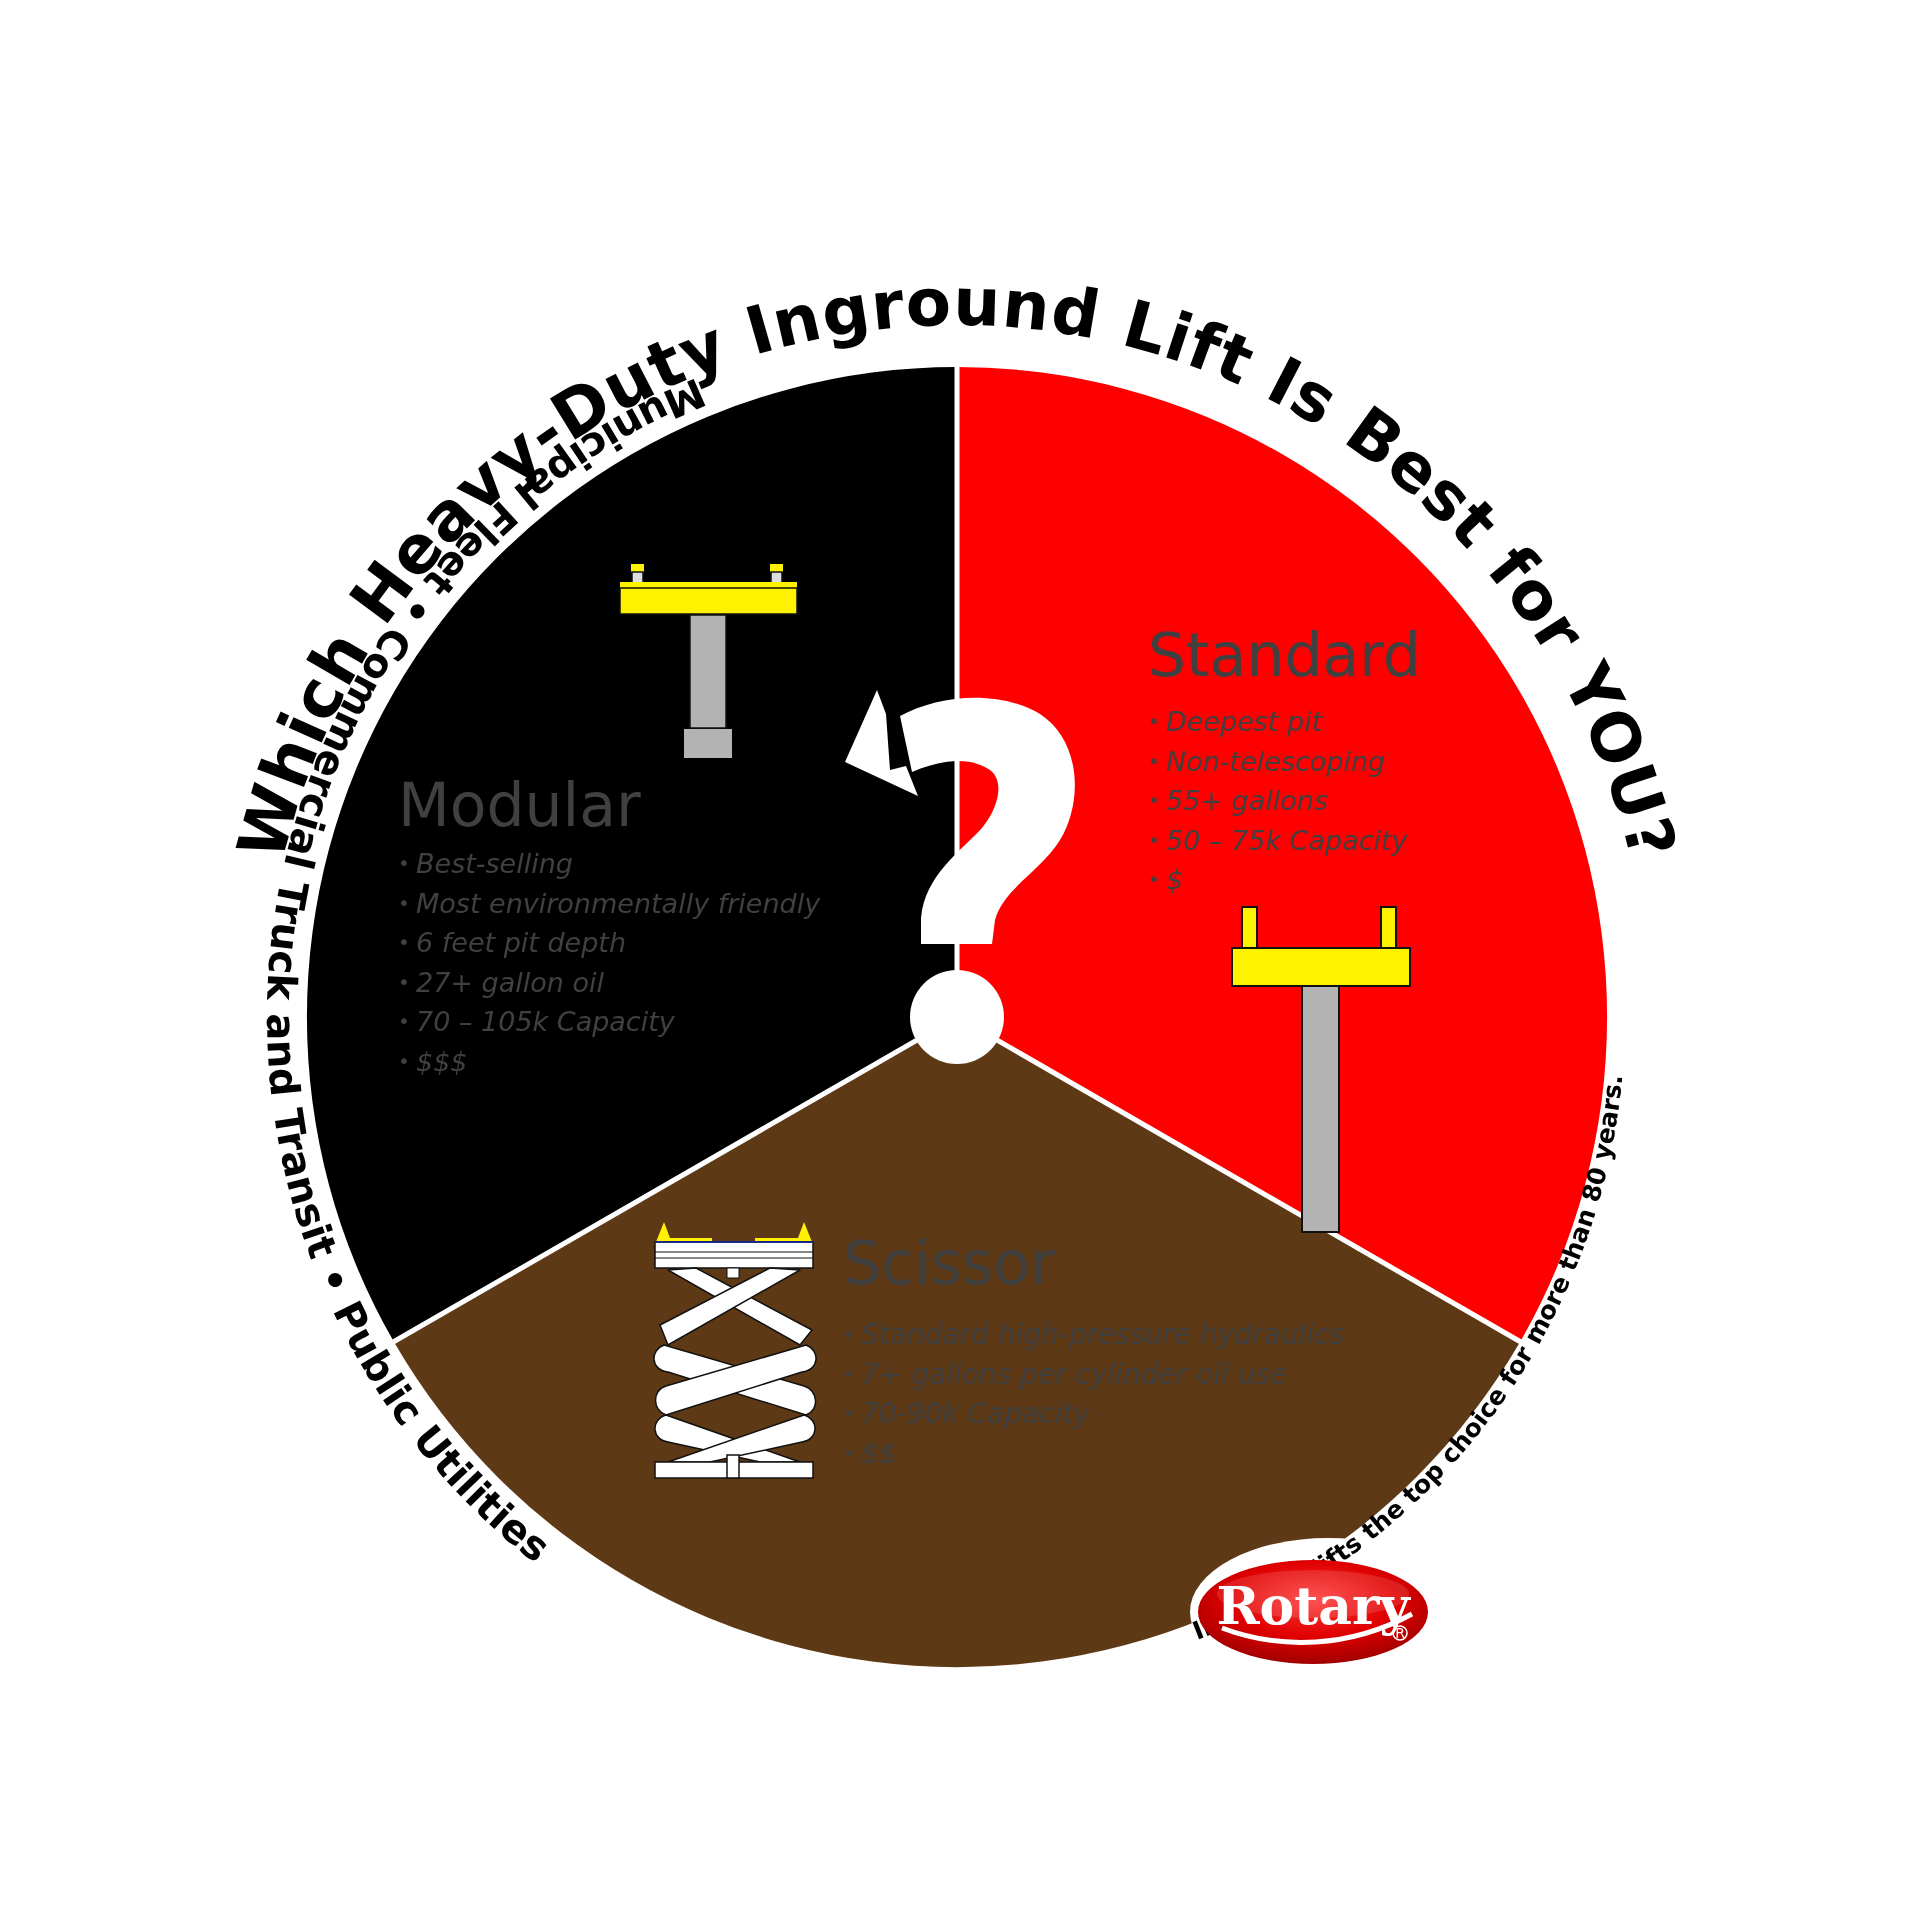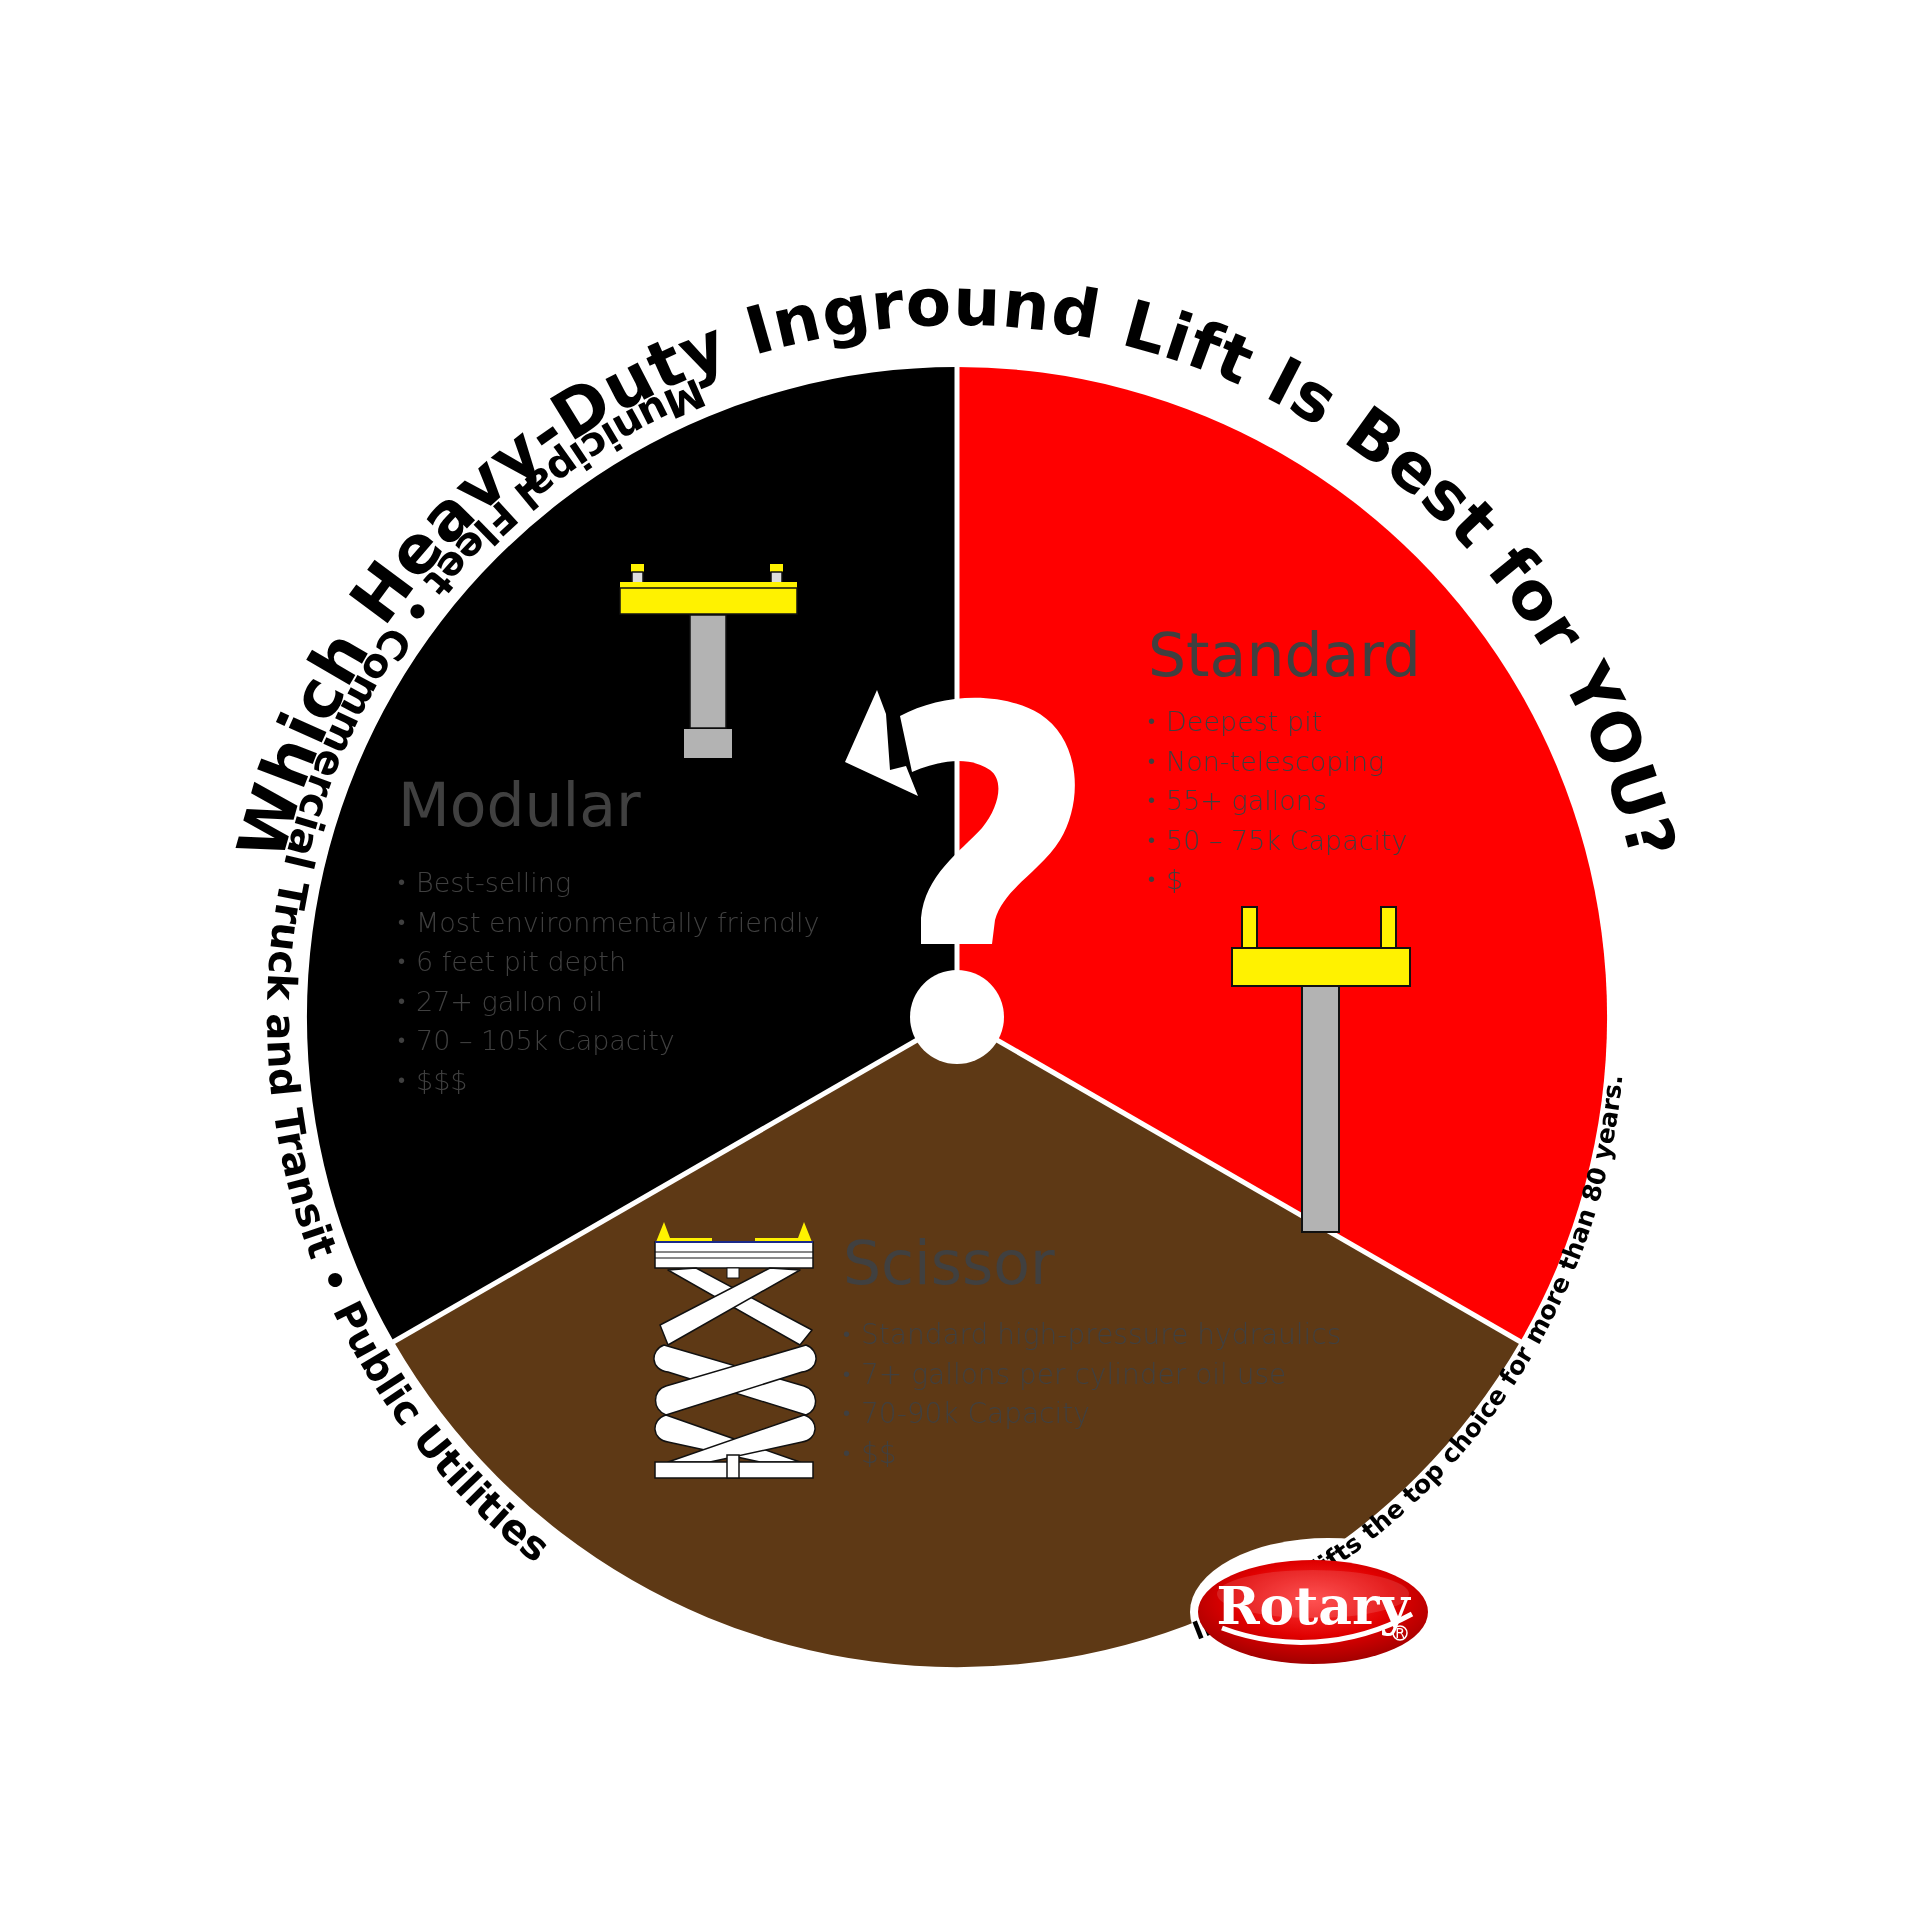--- a/index.html
+++ b/index.html
@@ -3,29 +3,29 @@
 <meta charset="utf-8">
 <style>
   html, body { margin: 0; padding: 0; background: #ffffff; }
   body { width: 1920px; height: 1920px; overflow: hidden; position: relative; }
   svg.stage { position: absolute; left: 0; top: 0; width: 1920px; height: 1920px; }
   .title-arc { font-family: "DejaVu Sans", sans-serif; font-weight: bold; font-size: 66px; fill: #000; letter-spacing: 1px; }
   .bottom-arc { font-family: "DejaVu Sans", sans-serif; font-weight: bold; font-size: 40px; fill: #000; }
   .tagline-arc { font-family: "DejaVu Sans", sans-serif; font-weight: bold; font-size: 25px; fill: #000; }
   .panel { position: absolute; color: #404040; font-family: "DejaVu Sans", sans-serif; }
   .panel .name { font-size: 60px; line-height: 70px; font-weight: normal; letter-spacing: 0px; white-space: nowrap; }
-  .panel ul { list-style: none; margin: 0; padding: 0; }
+  .panel ul { list-style: none; margin: 0; padding: 0; font-style: italic; }
   .panel li { font-size: 27px; line-height: 38.5px; white-space: nowrap; font-weight: 300; }
   .panel li .bullet { display: inline-block; width: 18px; font-size: 20px; vertical-align: 3px; }
   .panel.scissor li { font-size: 28px; }
   #modular-panel { left: 398px; top: 770px; }
   #standard-panel { left: 1148px; top: 620px; }
   #scissor-panel { left: 843px; top: 1228px; }
   #scissor-panel .name { margin-bottom: 17px; }
-  #modular-panel .name { margin-bottom: 23px; }
+  #modular-panel .name { margin-bottom: 4px; }
   #standard-panel .name { margin-bottom: 12px; }
   .logo-text { font-family: "DejaVu Serif", serif; font-weight: bold; font-size: 52px; fill: #ffffff; font-style: normal; }
   .reg { font-family: "DejaVu Sans", sans-serif; font-size: 14px; fill: #ffffff; }
 </style>
 </head>
 <body>
 
 <svg class="stage" viewBox="0 0 1920 1920" xmlns="http://www.w3.org/2000/svg">
   <defs>
 

